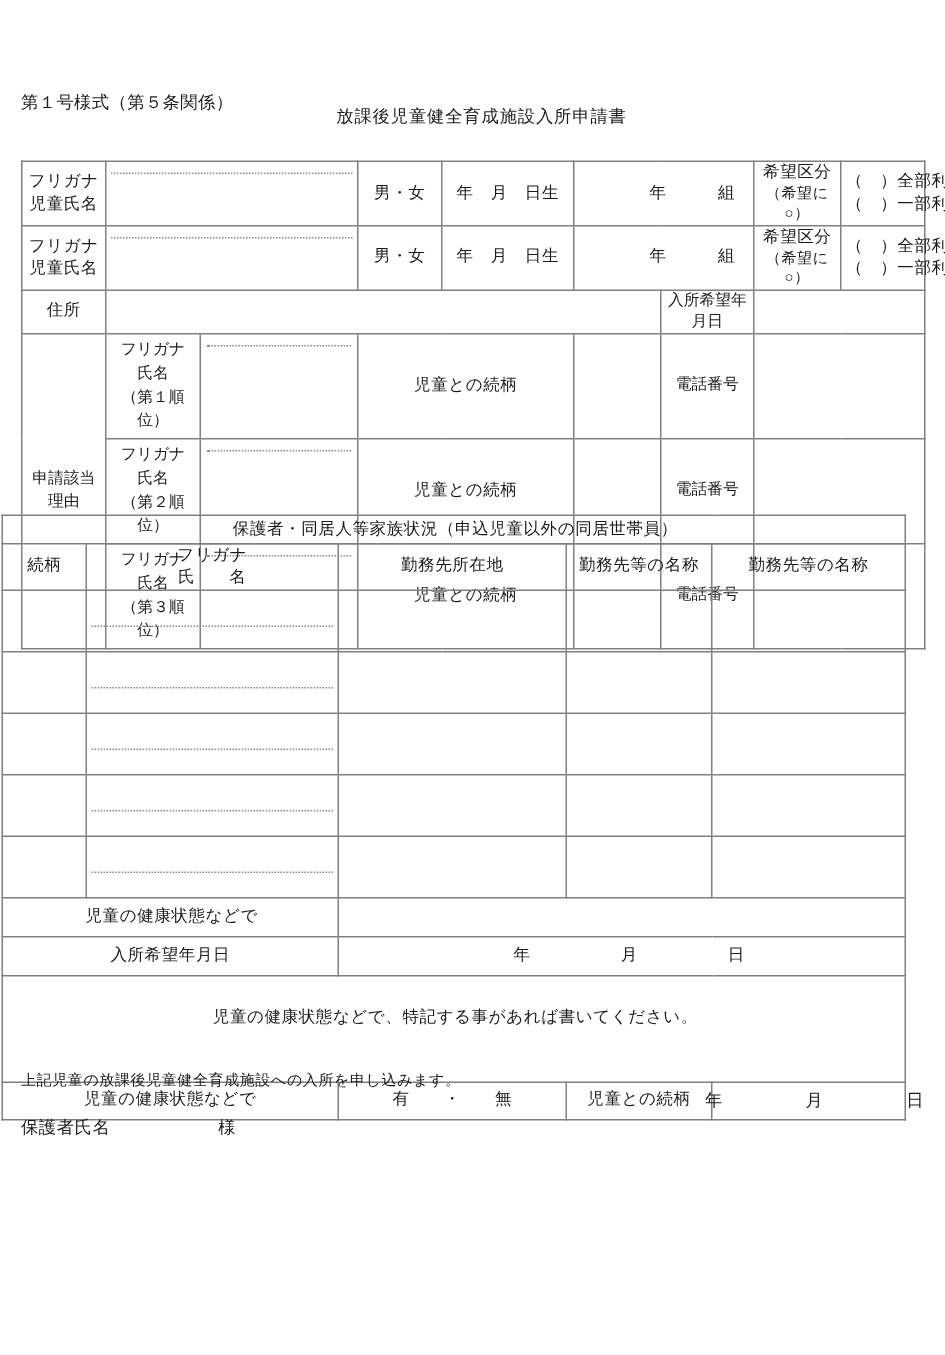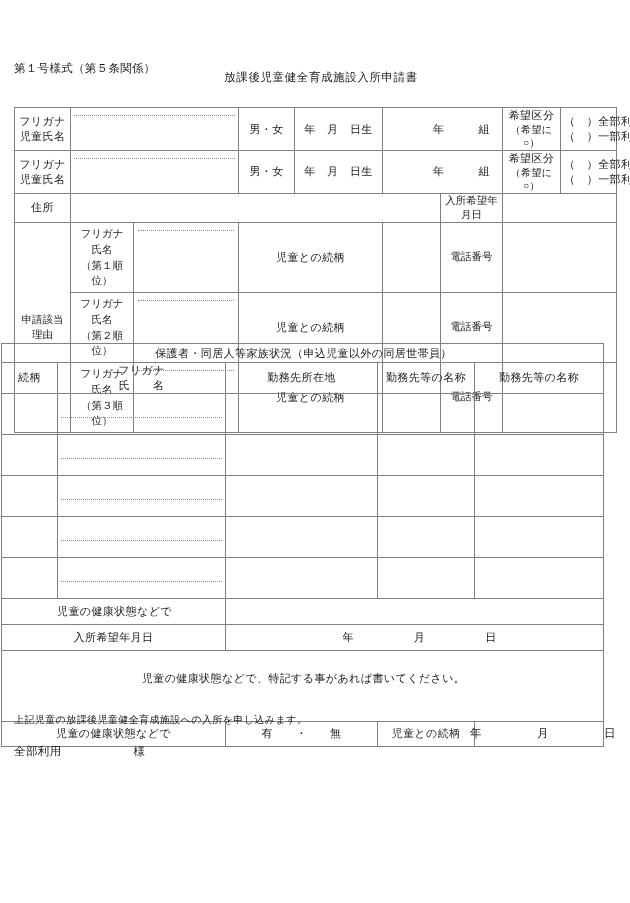--- a/index.html
+++ b/index.html
@@ -383,21 +383,21 @@
       <td>有　　・　　無</td>
       <td>児童との続柄</td>
       <td></td>
     </tr>
   </tbody>
     </table>
 
   <div class="footer-note">上記児童の放課後児童健全育成施設への入所を申し込みます。</div>
 
   <div class="mayor">
-    <span>全部利用</span><span class="sama">様</span>
+    <span>保護者氏名</span><span class="sama">様</span>
   </div>
 
   <div class="date-line">
     <span>年</span>
     <span>月</span>
     <span>日</span>
   </div>
 
 
 </div>

